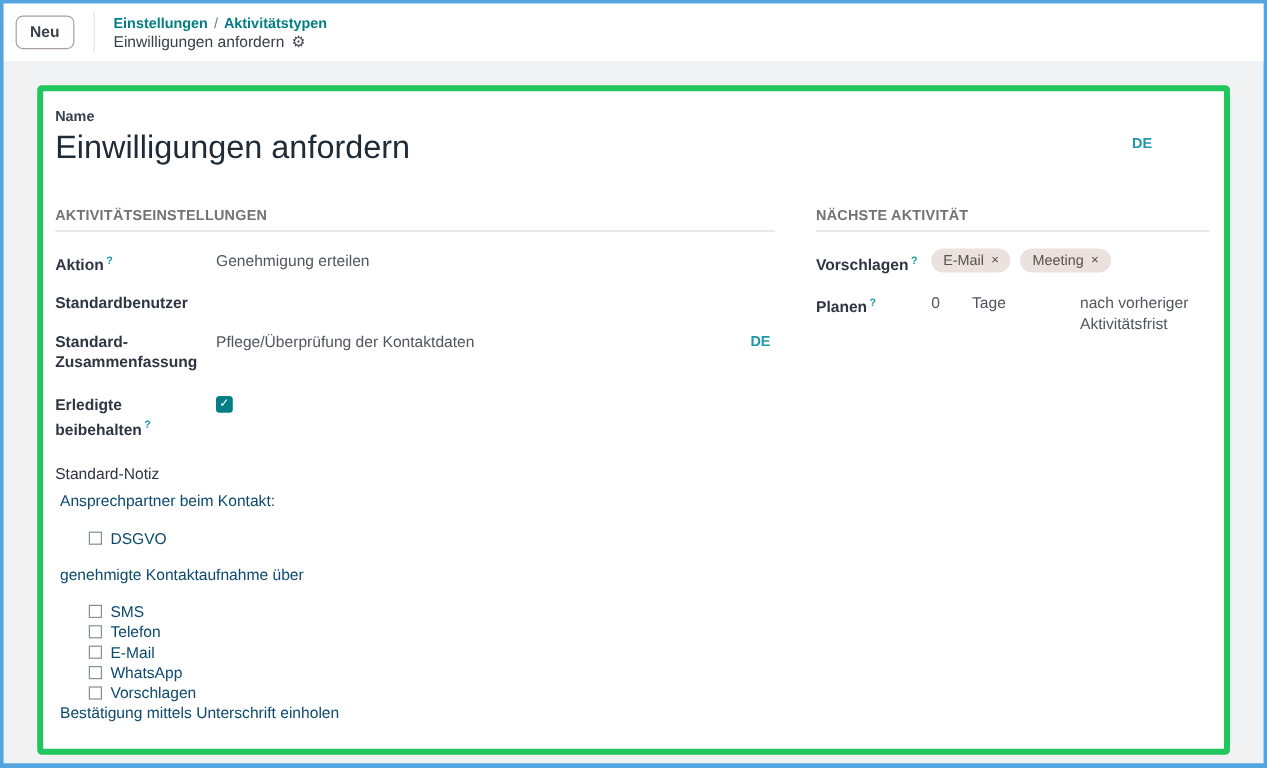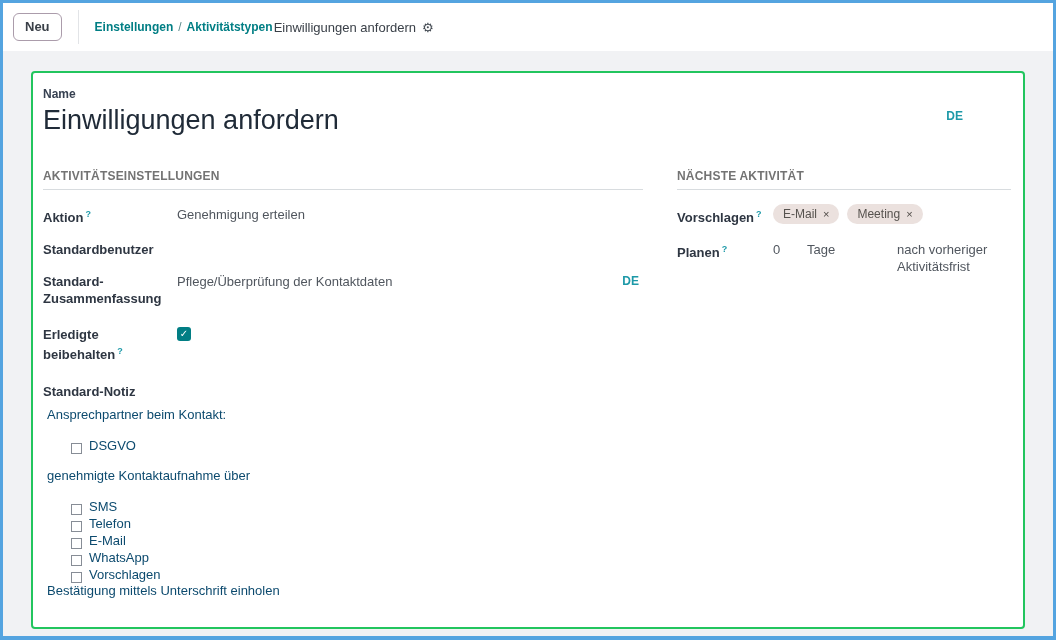--- a/index.html
+++ b/index.html
@@ -19,31 +19,31 @@
     height: 48px; background: #fff;
     display: flex; align-items: center;
     padding: 0 10px; gap: 16px;
   }
   .new-btn {
     background: #fff; border: 1px solid #ab9cab; border-radius: 6px;
     padding: 5px 11px; font-size: 13px; font-weight: 700; color: #3a4048;
     cursor: pointer; line-height: 16px;
   }
   .crumb-divider { width: 1px; height: 34px; background: #e2e4e7; }
-  .crumbs { display: flex; flex-direction: row; justify-content: flex-start; gap: 1px; }
+  .crumbs { display: flex; flex-direction: column; justify-content: flex-start; gap: 1px; }
   .crumb-line1 { font-size: 12px; font-weight: 700; color: #017e84; display: flex; gap: 5px; align-items: center; }
   .crumb-line1 a { color: #017e84; text-decoration: none; cursor: pointer; }
   .crumb-sep { color: #5b8a8c; font-weight: 400; }
   .crumb-line2 { font-size: 13px; color: #3a4048; display: flex; gap: 6px; align-items: center; }
   .gear { font-size: 13px; color: #434a52; cursor: pointer; }
   
   .page { height: 585px; }
   .card {
     margin: 20px 28px 0 28px; height: 558px;
-    background: #fff; border: 2px solid #22c55e; border-radius: 4px;
+    background: #fff; border: 5px solid #22c55e; border-radius: 4px;
     padding: 14px 10px;
   }
   .name-label { font-size: 12px; font-weight: 700; color: #374151; margin-bottom: 2px; }
   .title-row { display: flex; align-items: flex-start; }
   .record-title { font-size: 27px; color: #202b38; font-weight: 400; line-height: 34px; }
   .lang-badge {
     font-size: 12px; font-weight: 700; color: #1d99a8; cursor: pointer;
   }
   .title-row .lang-badge { margin-left: auto; margin-right: 50px; margin-top: 6px; }
   
@@ -74,25 +74,25 @@
     background: #ebe1de; border-radius: 20px; padding: 3px 10px;
     font-size: 12px; color: #56524e; display: flex; align-items: center; gap: 6px;
     cursor: pointer; line-height: 14px;
   }
   .tag-x { font-size: 11px; color: #4d4945; cursor: pointer; }
   
   .sched-num { width: 30px; flex: none; }
   .sched-unit { width: 60px; flex: none; margin-left: 4px; }
   .sched-suffix { margin-left: 30px; }
   
-  .note-label { font-size: 13px; font-weight: 700; color: #2e3642; margin: 20px 0 8px 0; }
+  .note-label { font-size: 13px; font-weight: 400; color: #2e3642; margin: 20px 0 8px 0; }
   .note { font-size: 13px; color: #0c4a6e; cursor: text; }
   .note p { margin: 0 0 0 4px; line-height: 16px; }
   .note .spacer { height: 14px; }
-  .note-check { display: flex; align-items: flex-end; gap: 7px; margin-left: 28px; line-height: 17px; }
+  .note-check { display: flex; align-items: center; gap: 7px; margin-left: 28px; line-height: 17px; }
   .cb-empty {
     width: 11px; height: 11px; border: 1px solid #878d96; background: #fff;
     flex: none; display: inline-block;
   }
   .note-footer { margin: 16px 0 0 4px; }
 </style>
 </head>
 <body>
 
 <div class="screen">

